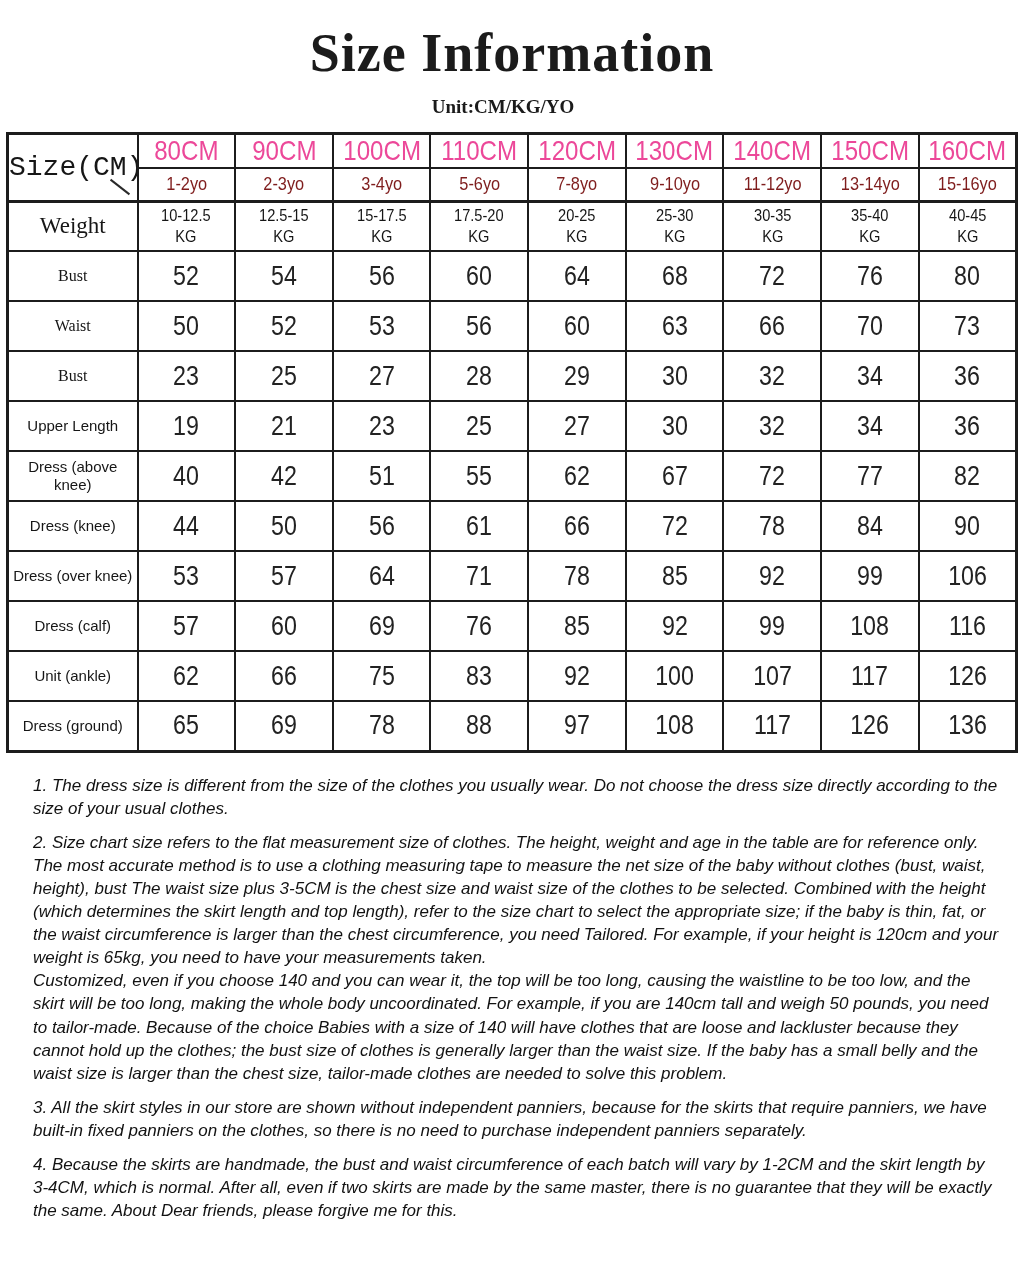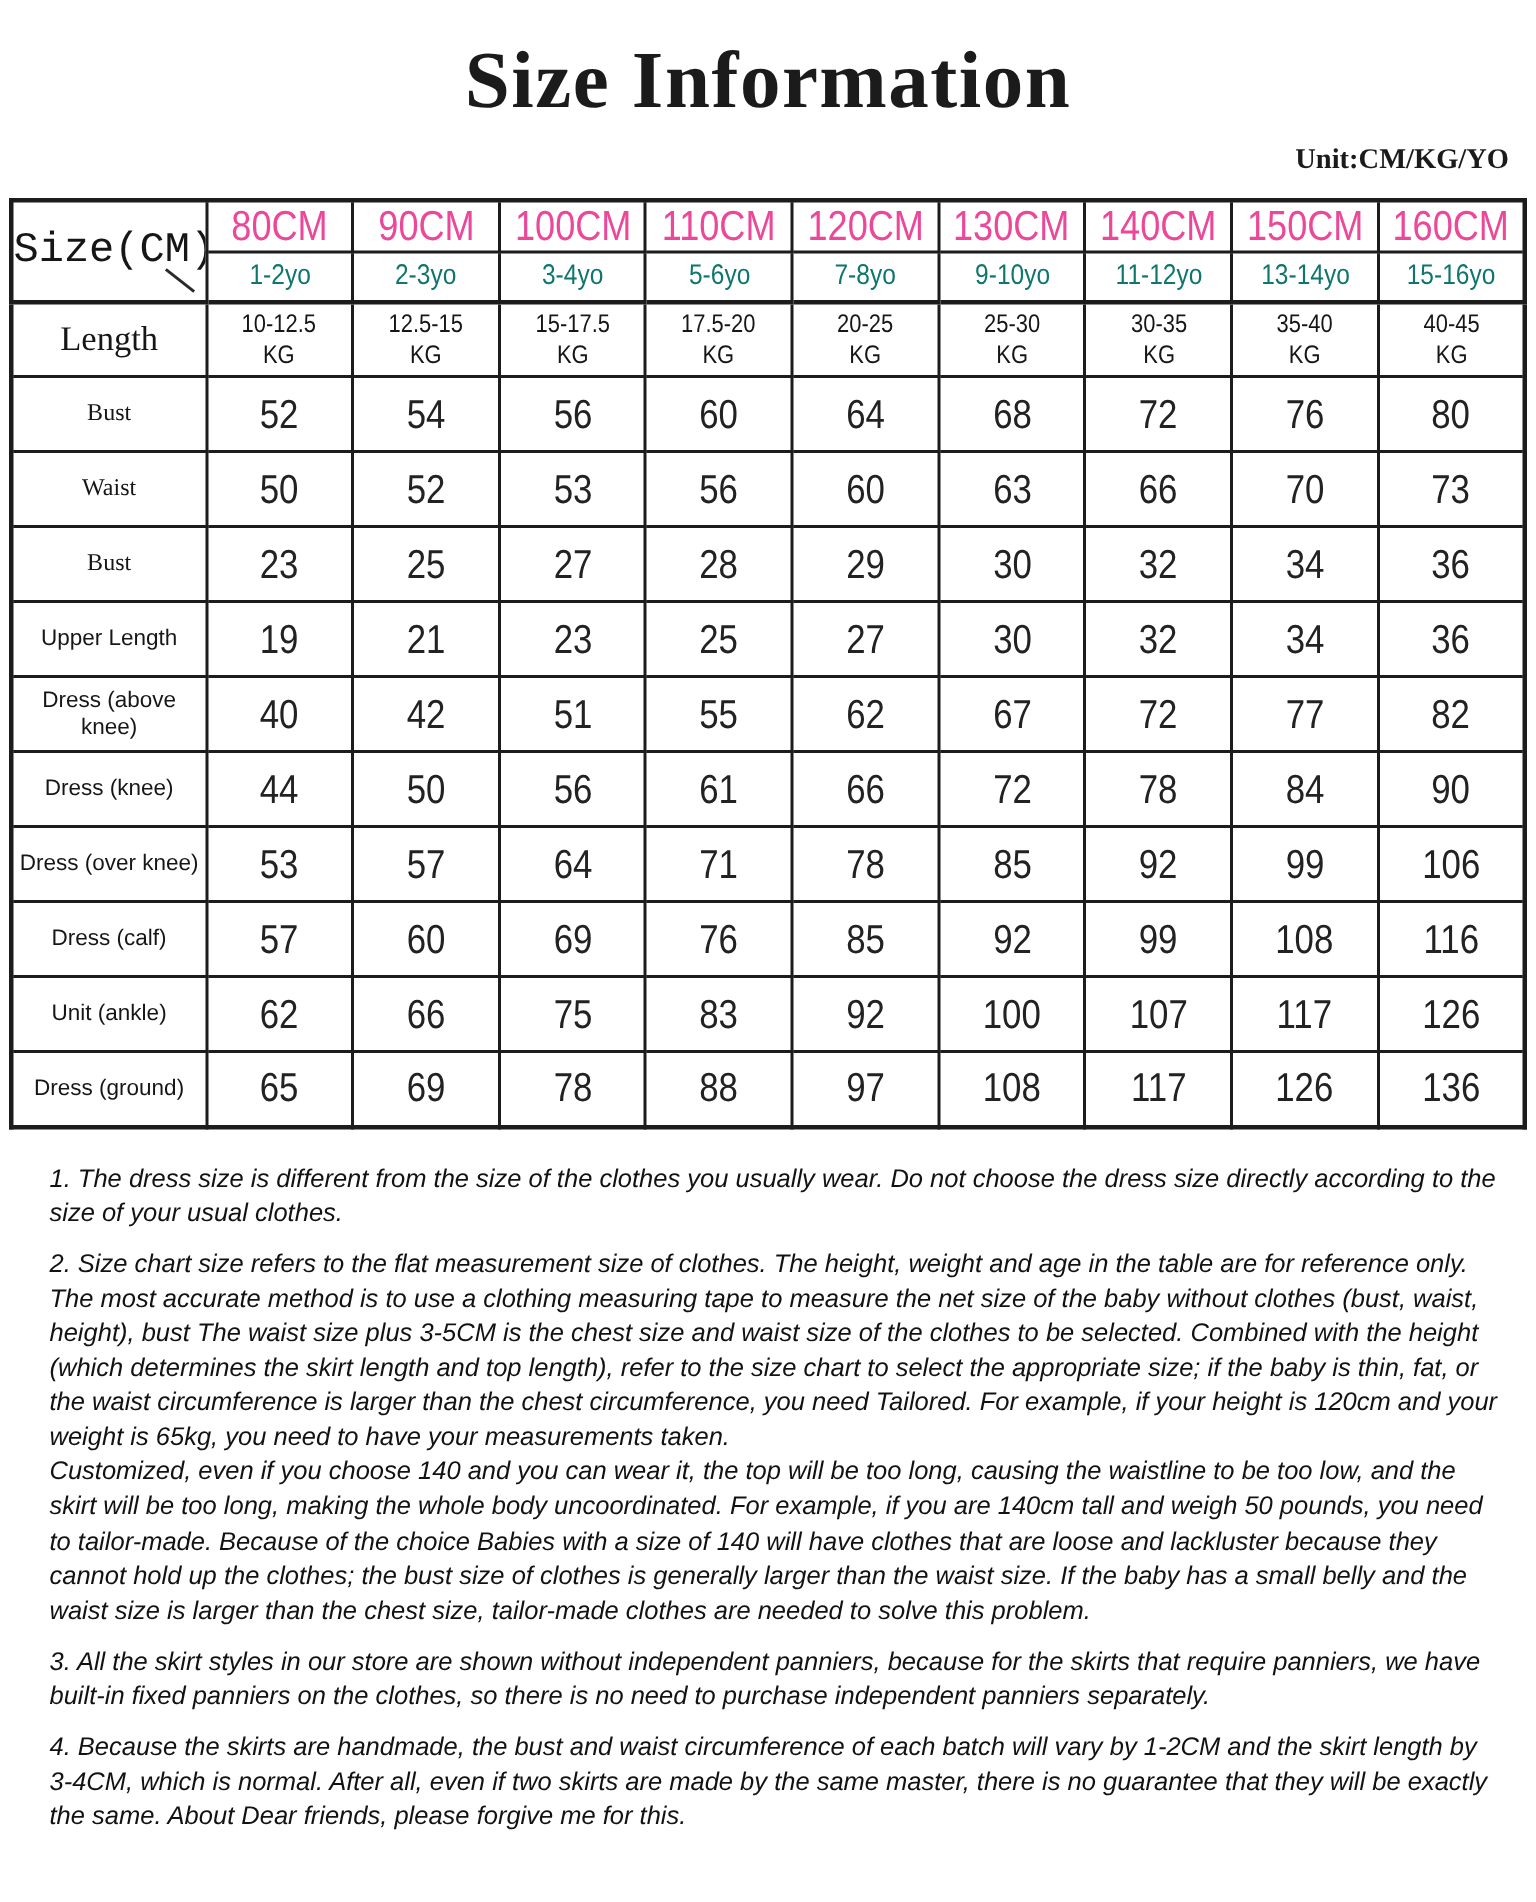--- a/index.html
+++ b/index.html
@@ -23,21 +23,21 @@
     font-size: 54px;
     letter-spacing: 1px;
     text-align: center;
     margin: 22px 0 0 0;
     color: #1b1b1b;
   }
   .unit-note {
     font-family: "Liberation Serif", serif;
     font-weight: 700;
     font-size: 19px;
-    text-align: right;
+    text-align: center;
     margin: 12px 18px 0 0;
     color: #1b1b1b;
   }
   table.size-table {
     border-collapse: collapse;
     table-layout: fixed;
     width: 1012px;
     margin: 14px auto 0 auto;
     border: 3px solid #1c1c1c;
   }
@@ -63,21 +63,21 @@
   .diag-tick {
     position: absolute;
     right: 5px;
     bottom: 12px;
     width: 24px;
     height: 2px;
     background: #2a2a2a;
     transform: rotate(38deg);
   }
   .size-h { font-size: 28px; color: #ec4899; }
-  .age-h  { font-size: 19px; color: #0f766e; }
+  .age-h  { font-size: 19px; color: #7f1d1d; }
   .label-serif {
     font-family: "Liberation Serif", serif;
     font-weight: 700;
     font-size: 16px;
   }
   .label-serif.weight { font-size: 23px; }
   .label-sans {
     font-size: 15px;
     line-height: 1.18;
   }
@@ -142,21 +142,21 @@
           <th class="age-h"><span class="cond">2-3yo</span></th>
           <th class="age-h"><span class="cond">3-4yo</span></th>
           <th class="age-h"><span class="cond">5-6yo</span></th>
           <th class="age-h"><span class="cond">7-8yo</span></th>
           <th class="age-h"><span class="cond">9-10yo</span></th>
           <th class="age-h"><span class="cond">11-12yo</span></th>
           <th class="age-h"><span class="cond">13-14yo</span></th>
           <th class="age-h"><span class="cond">15-16yo</span></th>
         </tr>
         <tr class="r-body">
-          <th class="label-serif weight">Length</th>
+          <th class="label-serif weight">Weight</th>
           <td class="weight-val"><span class="cond">10-12.5
 KG</span></td>
           <td class="weight-val"><span class="cond">12.5-15
 KG</span></td>
           <td class="weight-val"><span class="cond">15-17.5
 KG</span></td>
           <td class="weight-val"><span class="cond">17.5-20
 KG</span></td>
           <td class="weight-val"><span class="cond">20-25
 KG</span></td>

